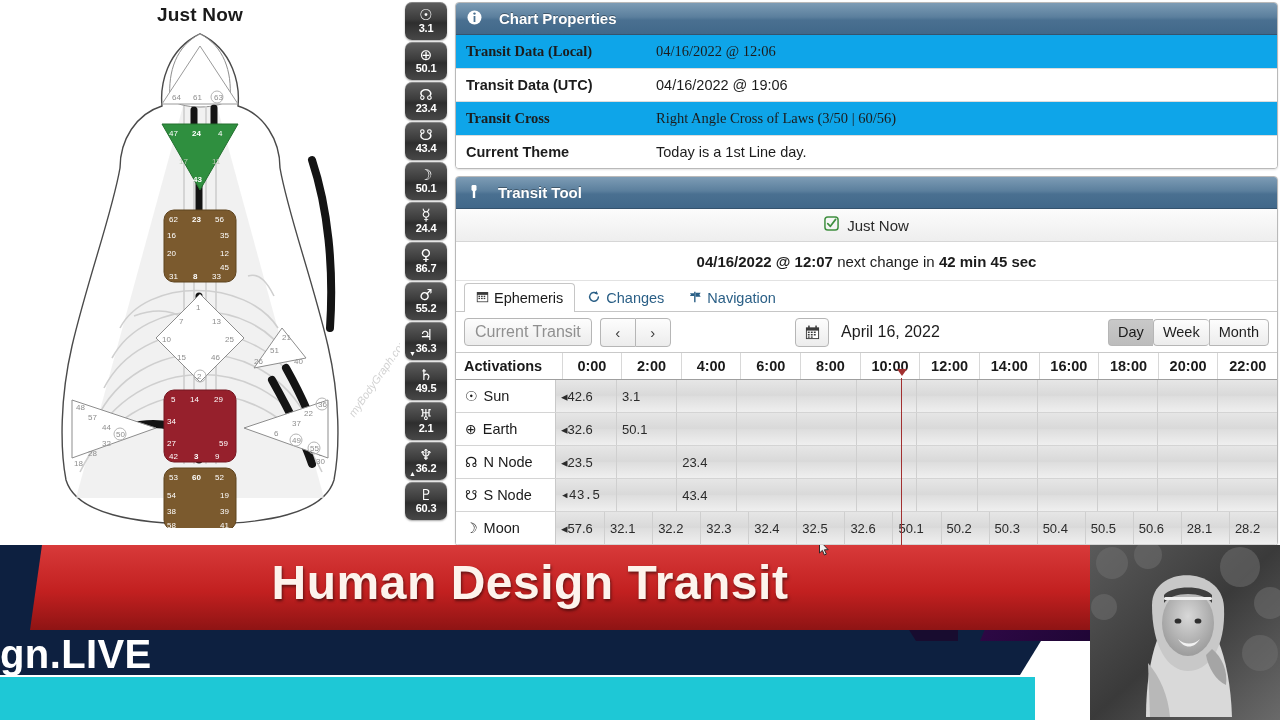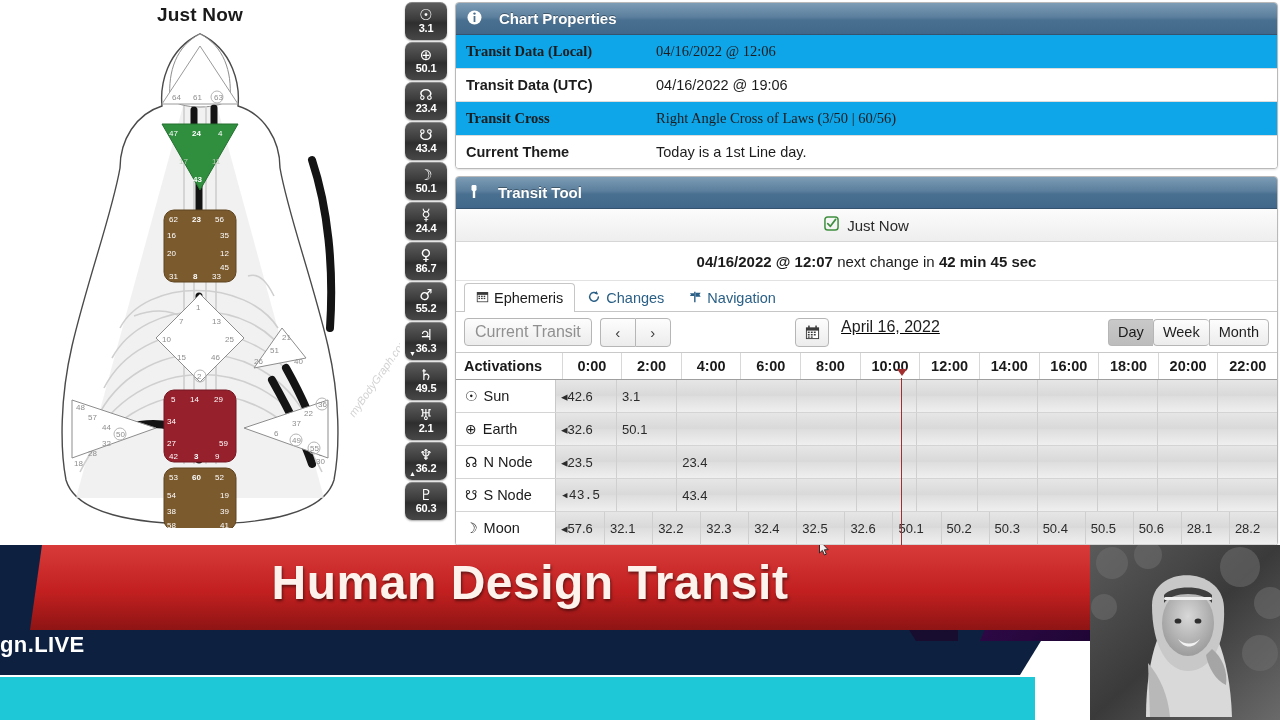--- a/index.html
+++ b/index.html
@@ -94,21 +94,21 @@
   .btn{
     background:linear-gradient(180deg,#fdfdfd 0%,#ececec 100%);
     border:1px solid #b6b6b6;border-radius:4px;color:#4f4f4f;
     font-size:16px;display:flex;align-items:center;justify-content:center;cursor:pointer;
   }
   #current-transit-btn{height:26px;padding:0 10px;color:#909090;}
   .arrowgrp{display:flex;}
   .arrowgrp .btn{width:34px;height:27px;font-size:15px;color:#3a3a3a;}
   .arrowgrp .btn:first-child{border-radius:4px 0 0 4px;border-right:none;}
   .arrowgrp .btn:last-child{border-radius:0 4px 4px 0;}
-  .datewrap{flex:1;display:flex;justify-content:center;gap:12px;text-decoration:underline;}
+  .datewrap{flex:1;display:flex;align-items:center;justify-content:center;gap:12px;}
   #cal-btn{width:32px;height:27px;font-size:14px;color:#3a3a3a;}
   #date-label{font-size:16px;color:#1c1c1c;}
   .dwm{display:flex;padding-left:44px;}
   .dwm .btn{height:25px;padding:0 9px;font-size:14.5px;color:#1e1e1e;border-right:none;}
   .dwm .btn:first-child{border-radius:4px 0 0 4px;}
   .dwm .btn:last-child{border-radius:0 4px 4px 0;border-right:1px solid #b6b6b6;}
   .dwm .btn.sel{background:linear-gradient(180deg,#c9c9c9 0%,#bcbcbc 100%);color:#1a1a1a;}
 
   
   #eph{position:relative;background:#fff;}
@@ -145,21 +145,21 @@
   #ov-red{position:absolute;left:30px;top:0;width:1090px;height:85px;
           background:linear-gradient(180deg,#d83a3a 0%,#c22020 55%,#8e1414 100%);
           clip-path:polygon(12px 0,1090px 0,1062px 85px,0 85px);}
   #ov-purple{position:absolute;left:960px;top:0;width:175px;height:96px;
              background:linear-gradient(135deg,#3a0a52 0%,#1a0530 100%);
              clip-path:polygon(60px 0,175px 0,140px 96px,20px 96px);}
   #ov-chev{position:absolute;left:840px;top:4px;width:120px;height:92px;}
   #ov-title{position:absolute;left:0;top:10px;width:1060px;text-align:center;
             font-size:48px;font-weight:bold;color:#fdf3ec;letter-spacing:.5px;
             text-shadow:1px 2px 3px rgba(0,0,0,.5);}
-  #ov-live{position:absolute;left:0;top:87px;font-size:22px;font-weight:bold;color:#fff;
+  #ov-live{position:absolute;left:0;top:87px;font-size:40px;font-weight:bold;color:#fff;
            letter-spacing:.4px;}
   #ov-cyan{position:absolute;left:0;top:132px;width:1035px;height:43px;background:#1ec8d6;}
   #ov-photo{position:absolute;left:1090px;top:0;width:190px;height:175px;overflow:hidden;
             background:#2b2b2b;}
   #cursor{position:absolute;left:819px;top:-5px;width:11px;height:16px;}
 </style>
 </head>
 <body>
 
 <div id="bodygraph-pane">

